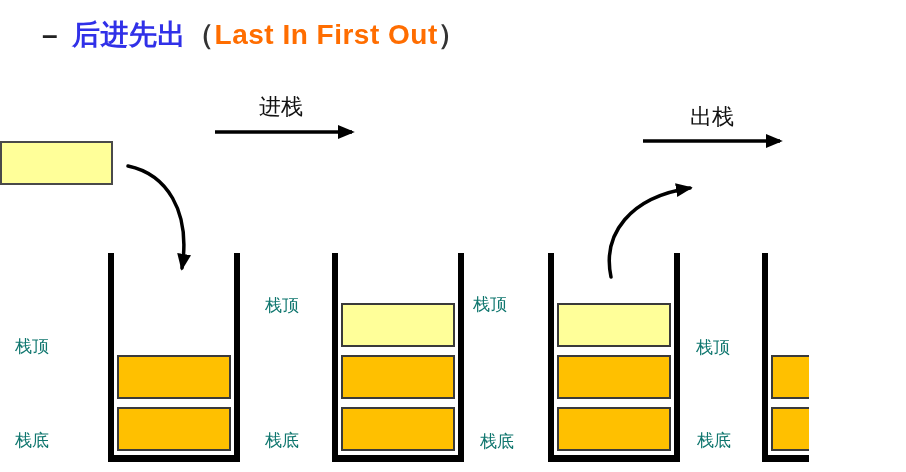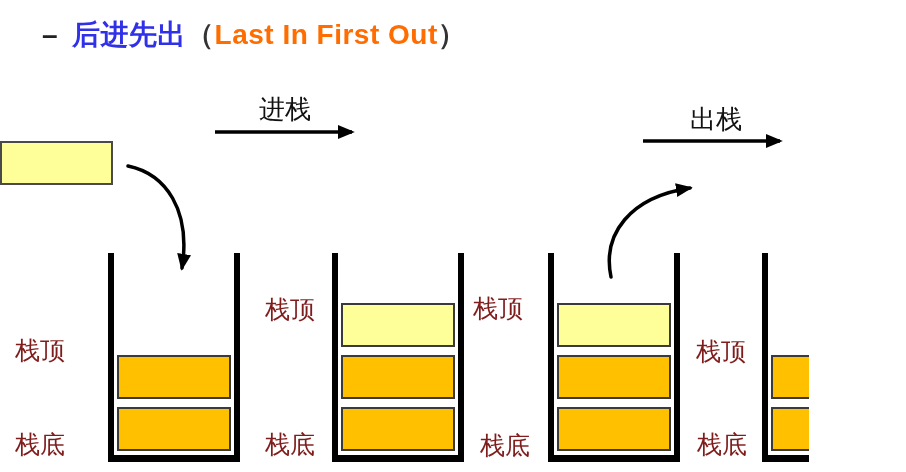--- a/index.html
+++ b/index.html
@@ -29,21 +29,21 @@
     letter-spacing: 0.5px;
   }
   .title .dash { color: #222222; margin-right: 14px; }
   .title .cn  { color: var(--title-blue, #3030E8); }
   .title .paren { color: #333333; font-weight: bold; }
   .title .en  { color: var(--title-orange, #FF6D00); }
 
   
   .op-label {
     position: absolute;
-    font-size: 26px;
+    font-size: 22px;
     color: #111111;
     white-space: nowrap;
     line-height: 1;
   }
   #push-label { left: 259px; top: 96px; }
   #pop-label  { left: 690px; top: 106px; text-align: right; }
 
   
   .free-block {
     position: absolute;
@@ -101,22 +101,22 @@
     height: 40px;
     border: 2px solid #3a3a3a;
     flex: 0 0 auto;
   }
   .block.orange, .free-block.orange { background: var(--block-orange, #FFC000); }
   .block.yellow, .free-block.yellow { background: var(--block-yellow, #FFFF99); }
 
   
   .stack-label {
     position: absolute;
-    font-size: 25px;
-    color: #7f1d1d;
+    font-size: 17px;
+    color: #0f766e;
     line-height: 1;
     white-space: nowrap;
   }
   #lbl-top-1    { left: 15px;  top: 338px; }
   #lbl-bottom-1 { left: 15px;  top: 432px; }
   #lbl-top-2    { left: 265px; top: 297px; }
   #lbl-bottom-2 { left: 265px; top: 432px; }
   #lbl-top-3    { left: 473px; top: 296px; }
   #lbl-bottom-3 { left: 480px; top: 433px; }
   #lbl-top-4    { left: 696px; top: 339px; }

